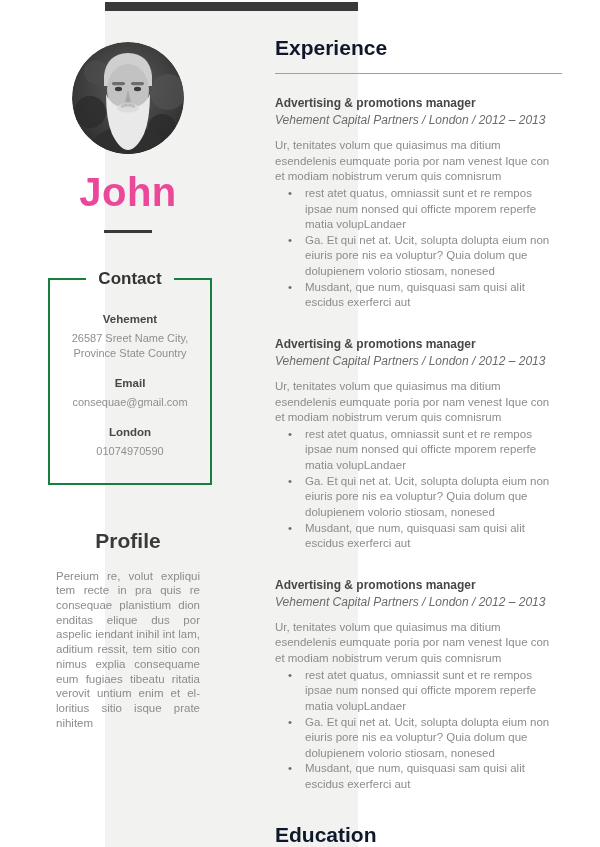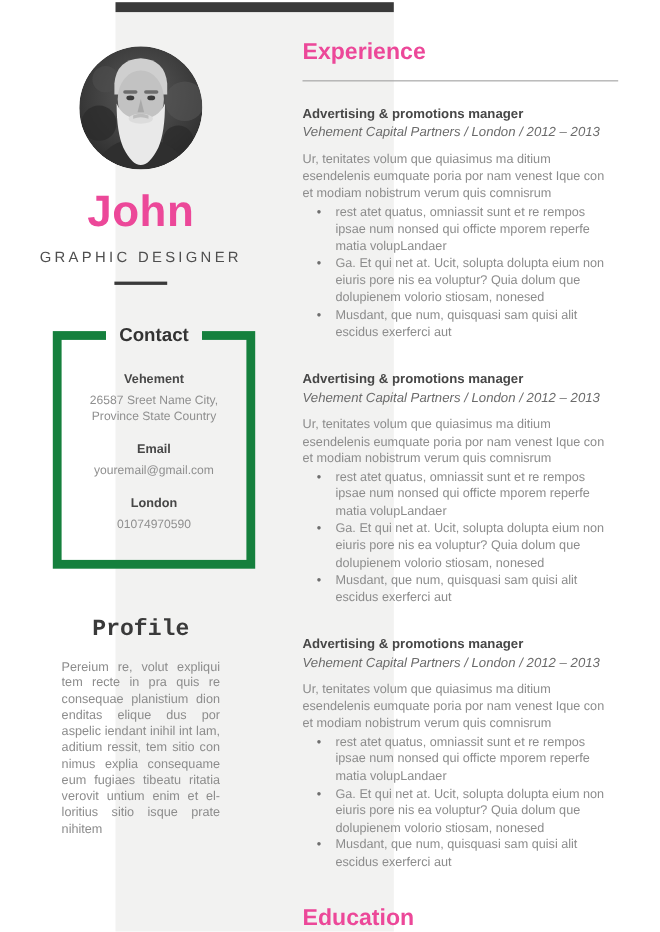--- a/index.html
+++ b/index.html
@@ -13,41 +13,41 @@
 
   
   .sidebar{position:absolute;left:30px;top:0;width:196px;text-align:center;}
   .photo-wrap{width:112px;height:112px;border-radius:50%;overflow:hidden;margin:42px auto 0;}
   .photo-wrap svg{display:block;}
   .name{margin:16px 0 0;font-size:40px;line-height:1.13;font-weight:bold;color:#ec4899;letter-spacing:0.5px;}
   .job-title{margin-top:11px;font-size:13.5px;letter-spacing:3px;color:#4f4f4f;}
   .accent-line{width:48px;height:3px;background:#3a3a3a;margin:15px auto 0;}
 
   fieldset.contact-box{
-    box-sizing:border-box;width:184px;margin:36px 0 0 18px;
-    border:8px solid #15803d;padding:20px 6px 24px;
+    box-sizing:border-box;width:164px;margin:36px 0 0 18px;
+    border:2px solid #15803d;padding:20px 6px 24px;
   }
   fieldset.contact-box legend{
     margin:0 auto;padding:0 12px;font-size:17px;font-weight:bold;color:#333333;
   }
   .contact-label{font-size:11.5px;font-weight:bold;color:#474747;margin-top:16px;}
   .contact-label:first-of-type{margin-top:4px;}
   .contact-value{font-size:11px;color:#8f8f8f;line-height:1.35;margin-top:6px;}
 
   .profile-section{margin-top:44px;}
-  .profile-heading{margin:0;font-size:21px;font-weight:bold;color:#3a3a3a;font-family:Liberation Mono, monospace;}
+  .profile-heading{margin:0;font-size:21px;font-weight:bold;color:#3a3a3a;}
   .profile-text{
     margin:16px 26px 0;text-align:justify;font-size:11.5px;color:#8c8c8c;
     line-height:1.28;max-height:162px;overflow:hidden;
   }
   .profile-text p{margin:0;}
 
   
   .main{position:absolute;left:275px;top:36px;width:287px;}
-  .section-heading{margin:0;font-size:21px;font-weight:bold;color:#ec4899;}
+  .section-heading{margin:0;font-size:21px;font-weight:bold;color:#0f172a;}
   .section-rule{border:none;border-top:1px solid #a0a0a0;margin:13px 0 0;}
 
   .entries{margin-top:22px;}
   .entry{margin-bottom:26px;}
   .entry-title{margin:0;font-size:12px;font-weight:bold;color:#474747;}
   .entry-meta{margin:3px 0 0;font-size:12px;font-style:italic;color:#6b6b6b;}
   .entry-desc{margin:11px 0 0;font-size:11.5px;color:#8c8c8c;line-height:1.36;}
   ul.bullets{margin:1px 0 0;padding:0;list-style:none;}
   ul.bullets li{
     position:relative;padding-left:30px;font-size:11.5px;color:#8c8c8c;line-height:1.36;
@@ -100,29 +100,28 @@
         <path d="M34 52 Q34 78 40 92 Q48 108 56 108 Q64 108 72 92 Q78 78 78 52 Q72 66 56 66 Q40 66 34 52 Z" fill="#e9e9e9"></path>
 
         <ellipse cx="56" cy="66" rx="11" ry="4.5" fill="#dcdcdc"></ellipse>
         <path d="M49 63 Q56 60 63 63 L63 66 Q56 63 49 66 Z" fill="#bdbdbd"></path>
       </g>
     </svg>
   </div>
 
   <h1 class="name"><span>John</span><br></h1>
 
-  <div class="job-title">GRAPHIC DESIGNER</div>
   <div class="accent-line"></div>
 
   <fieldset class="contact-box">
     <legend>Contact</legend>
     <div class="contact-label">Vehement</div>
     <div class="contact-value">26587 Sreet Name City, Province State Country</div>
     <div class="contact-label">Email</div>
-    <div class="contact-value">youremail@gmail.com</div>
+    <div class="contact-value">consequae@gmail.com</div>
     <div class="contact-label">London</div>
     <div class="contact-value">01074970590</div>
   </fieldset>
 
   <div class="profile-section">
     <h2 class="profile-heading">Profile</h2>
     <div class="profile-text">
       <p>Pereium re, volut expliqui tem recte in pra quis re consequae planistium dion enditas elique dus por aspelic iendant inihil int lam, aditium ressit, tem sitio con nimus explia consequame eum fugiaes tibeatu ritatia verovit untium enim et el- loritius sitio isque prate nihitem</p>
 
     </div>

